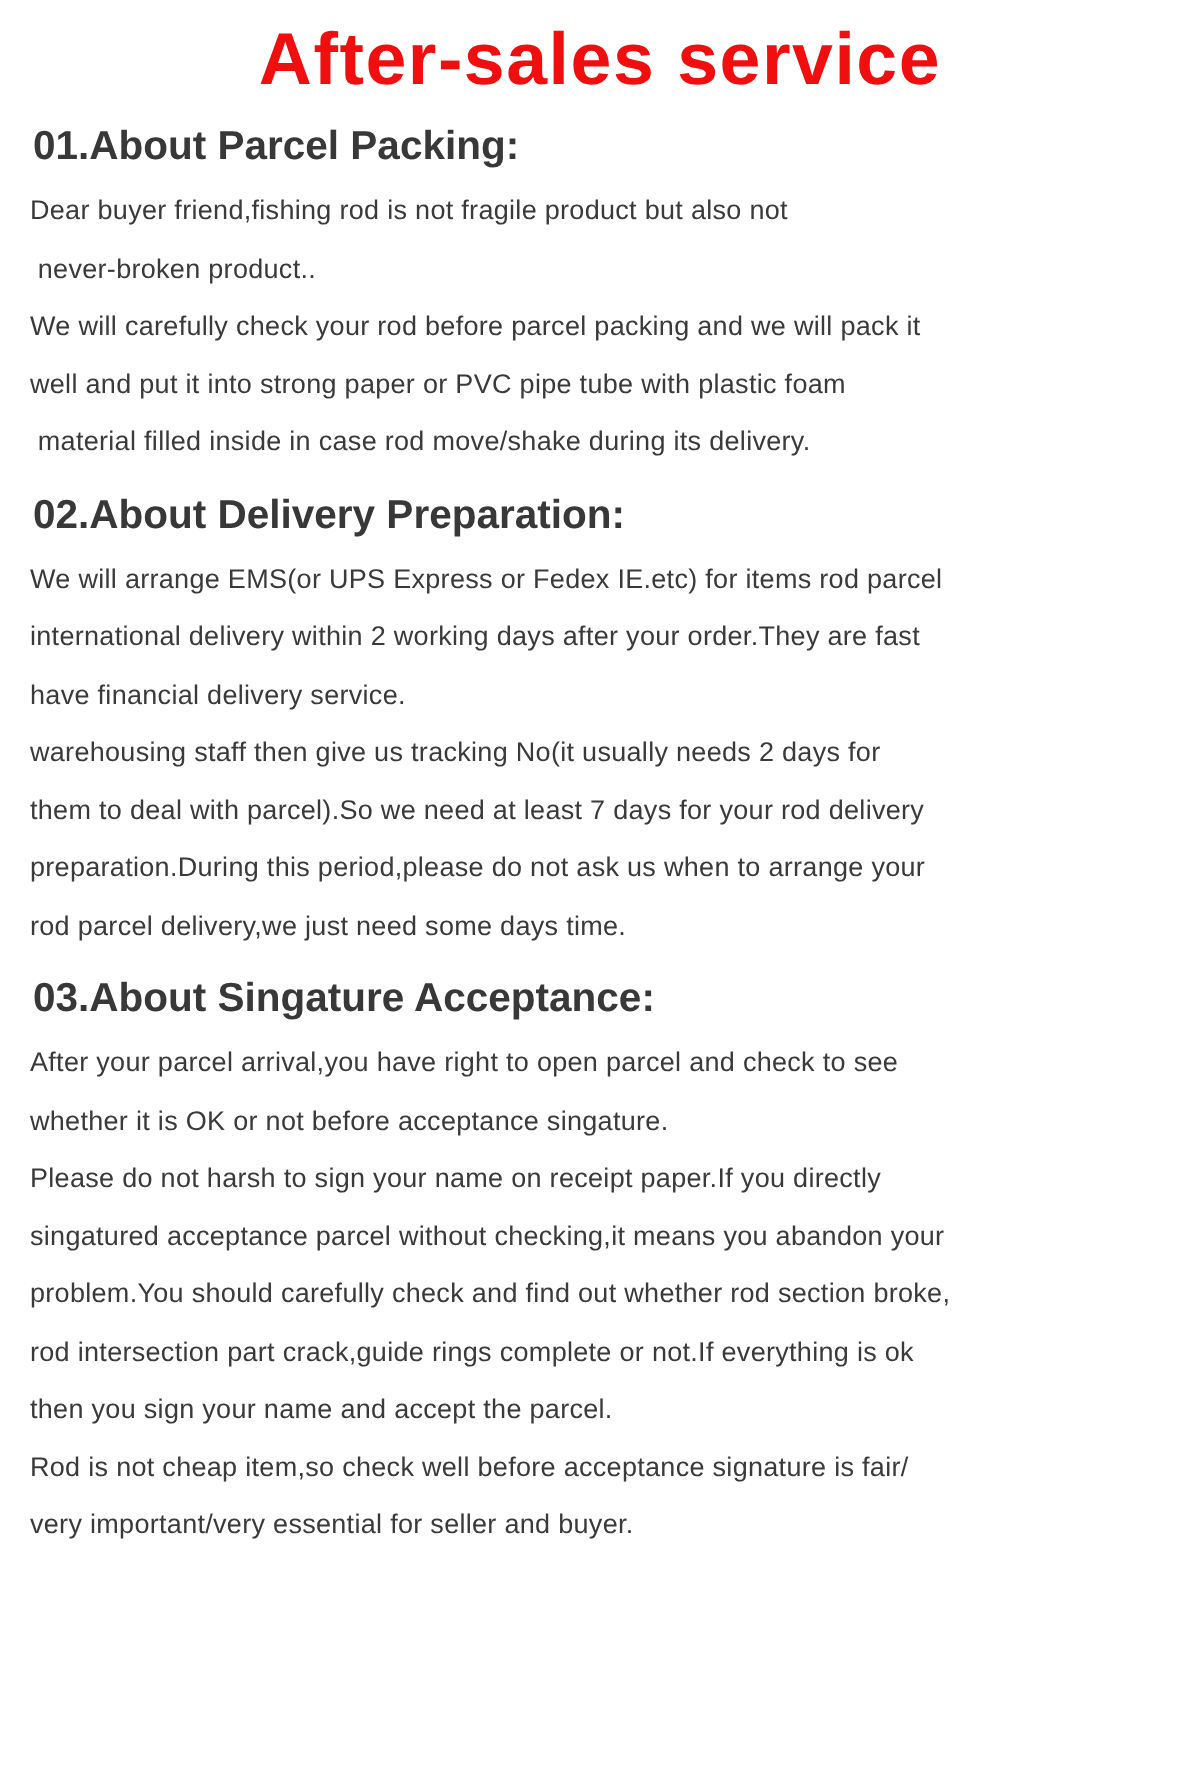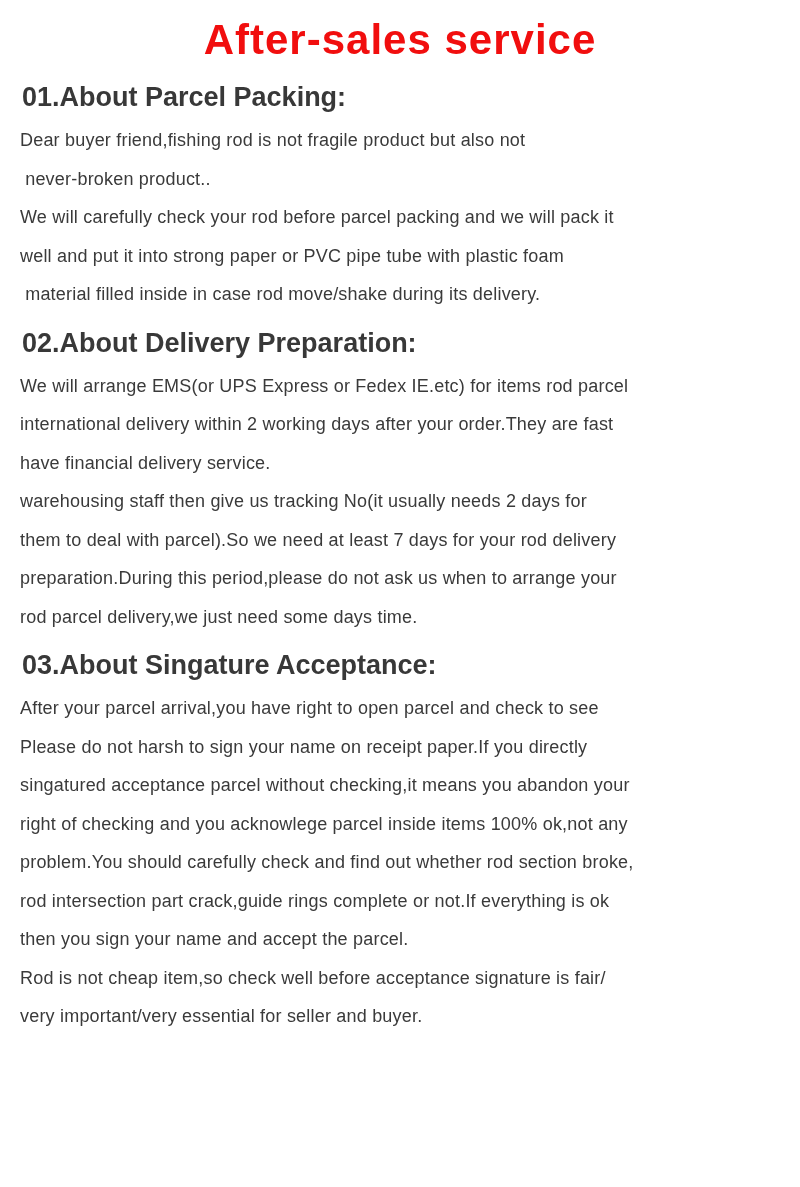--- a/index.html
+++ b/index.html
@@ -13,21 +13,21 @@
     height: 1187px;
     background: #ffffff;
     overflow: hidden;
     font-family: "Liberation Sans", sans-serif;
     color: #3a3a3a;
   }
   .title {
     margin: 0;
     padding-top: 12px;
     text-align: center;
-    font-size: 42px;
+    font-size: 49px;
     line-height: 56px;
     font-weight: 600;
     letter-spacing: 1px;
     color: #f10e0e;
   }
   .section {
     padding: 0 8px 0 18px;
   }
   .section-heading {
     margin: 0;
@@ -76,23 +76,23 @@
         <div class="line">them to deal with parcel).So we need at least 7 days for your rod delivery</div>
         <div class="line">preparation.During this period,please do not ask us when to arrange your</div>
         <div class="line">rod parcel delivery,we just need some days time.</div>
       </div>
   </div>
 
   <div class="section">
     <h2 class="section-heading">03.About Singature Acceptance:</h2>
     <div class="section-body">
         <div class="line">After your parcel arrival,you have right to open parcel and check to see</div>
+        <div class="line">whether it is OK or not before acceptance singature.</div>
         <div class="line">Please do not harsh to sign your name on receipt paper.If you directly</div>
         <div class="line">singatured acceptance parcel without checking,it means you abandon your</div>
-        <div class="line">right of checking and you acknowlege parcel inside items 100% ok,not any</div>
         <div class="line">problem.You should carefully check and find out whether rod section broke,</div>
         <div class="line">rod intersection part crack,guide rings complete or not.If everything is ok</div>
         <div class="line">then you sign your name and accept the parcel.</div>
         <div class="line">Rod is not cheap item,so check well before acceptance signature is fair/</div>
         <div class="line">very important/very essential for seller and buyer.</div>
       </div>
   </div>
 
 </div>
 

